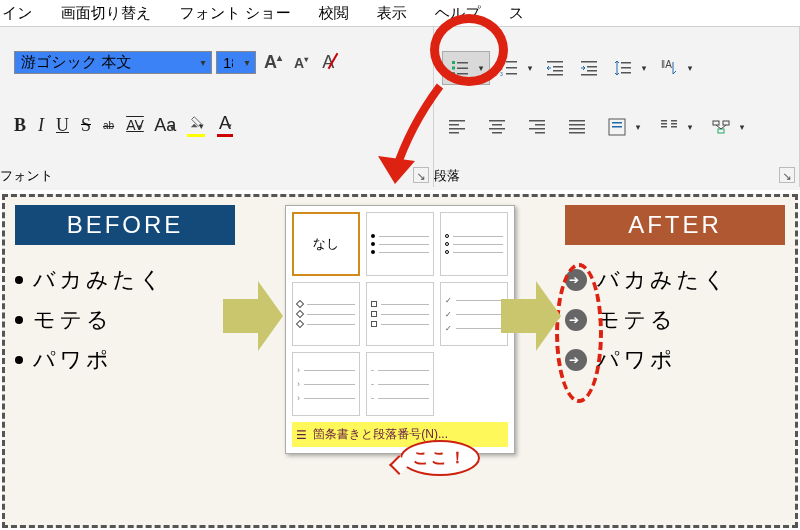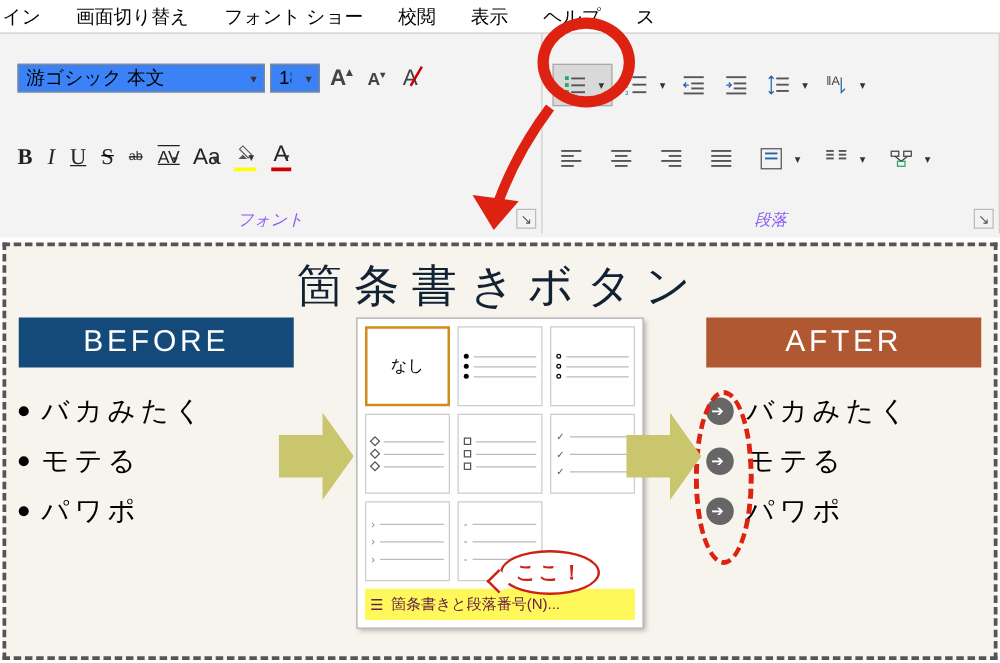--- a/index.html
+++ b/index.html
@@ -7,21 +7,21 @@
 
   
   .tabs { display: flex; gap: 28px; padding: 4px 2px 2px 2px; font-size: 15px; color: #000; align-items: flex-start; height: 26px; }
   .tabs span { cursor: pointer; }
 
   
   .ribbon { background: #f3f3f3; height: 164px; position: relative; border-top: 1px solid #d0d0d0; }
   .group { position: absolute; height: 160px; border-right: 1px solid #d0d0d0; top: 0; }
   .group-font { left: 0; width: 434px; }
   .group-para { left: 434px; width: 366px; }
-  .group-label { position: absolute; bottom: 0; left: 0; right: 0; text-align: center; font-size: 13px; color: #8b5cf6; padding: 2px 0; font-style: italic; }
+  .group-label { position: absolute; bottom: 0; left: 0; right: 0; font-size: 13px; color: #000000; padding: 2px 0; }
   .dlg-launcher { position: absolute; right: 4px; bottom: 4px; width: 16px; height: 16px; font-size: 11px; color: #555; text-align: center; line-height: 16px; border: 1px solid #bbb; }
 
   
   .row1 { position: absolute; top: 24px; left: 14px; display: flex; align-items: center; gap: 4px; }
   .combo { display: flex; border: 1px solid #888; background: #3b82f6; font-size: 15px; align-items: center; }
   .combo input { border: none; outline: none; font-size: 15px; padding: 2px 6px; background: transparent; }
   .combo .dd { width: 16px; text-align: center; font-size: 10px; color: #333; }
   .combo.font input { width: 180px; }
   .combo.size input { width: 22px; }
   .aplus, .aminus { font-size: 18px; font-weight: bold; color: #444; padding: 0 4px; cursor: pointer; }
@@ -276,21 +276,20 @@
   </div>
 </div>
 
 <div class="anno-circle"></div>
 <svg class="arrow-line" style="left:370px; top:76px; width:120px; height:130px;" viewBox="0 0 120 130">
   <path d="M70 10 Q40 50 25 96" stroke="#d21" stroke-width="8" fill="none"></path>
   <path d="M8 80 L25 108 L45 85 Z" fill="#d21"></path>
 </svg>
 
 <div class="panel">
-  <div class="title">箇条書きボタン</div>
 
   <div class="row3">
 
     <div class="before-col">
       <div class="badge before">BEFORE</div>
       <ul class="bul-list">
         <li>
             <span class="disc"></span>
             <span>バカみたく</span>
           </li>

